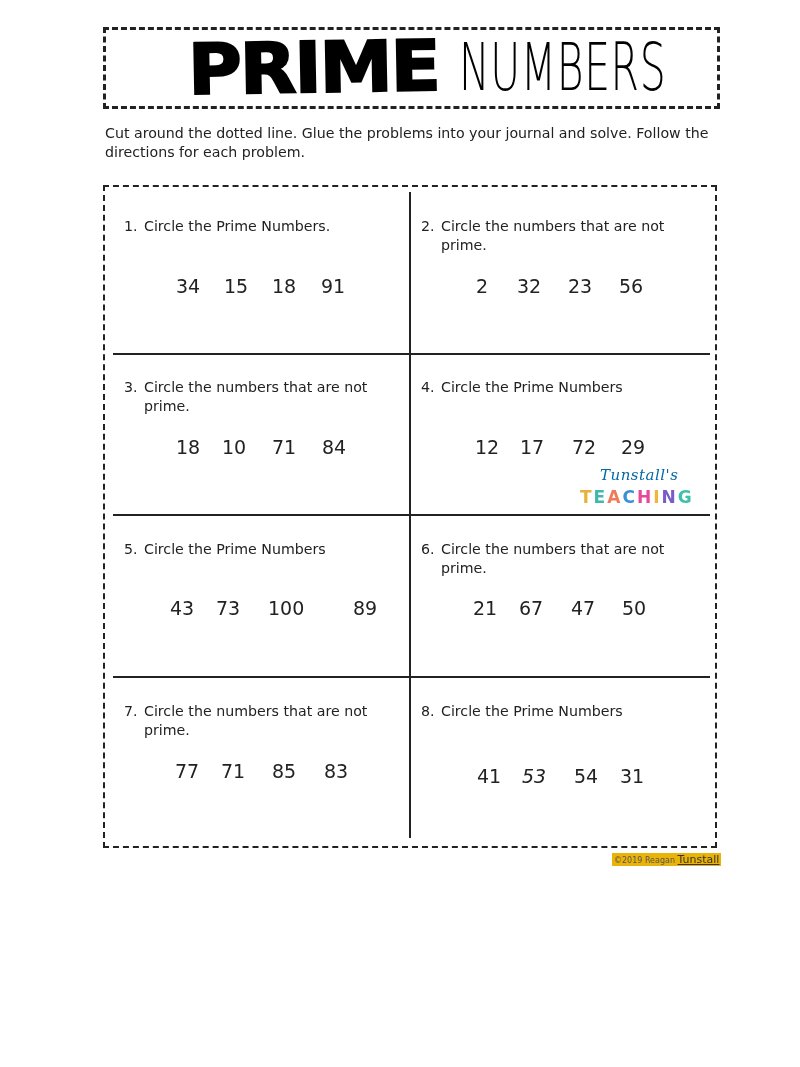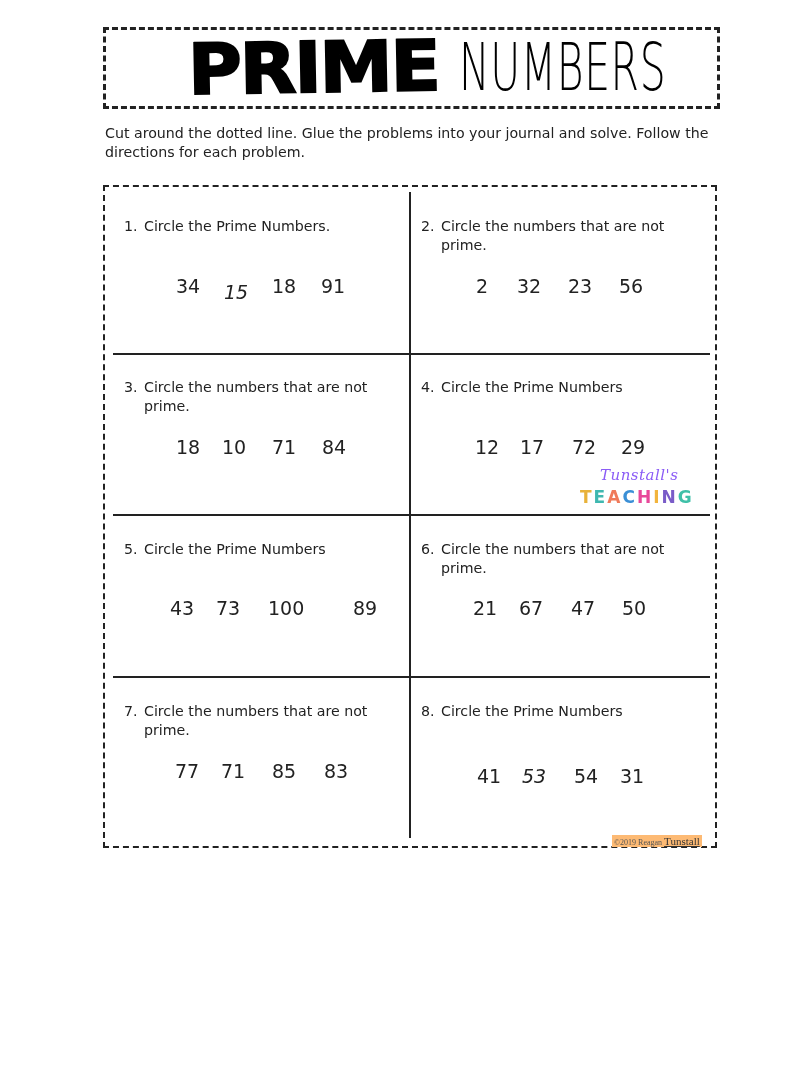--- a/index.html
+++ b/index.html
@@ -38,25 +38,25 @@
       font-size: 14.2px; line-height: 19px; color: #222;
       padding-left: 20px; text-indent: -20px;
     }
     .numbers {
       position: absolute; display: flex; font-size: 19px; color: #222;
     }
 
     .logo { position: absolute; left: 578px; top: 466px; width: 125px; height: 44px; }
     .logo-script {
       position: absolute; left: 22px; top: 0px; font-family: "DejaVu Serif", serif; font-style: italic;
-      font-size: 15px; color: #8b5cf6; letter-spacing: 0.5px; font-weight: 300;
+      font-size: 15px; color: #0369a1; letter-spacing: 0.5px; font-weight: 300;
     }
     .logo-word { position: absolute; left: 2px; top: 21px; font-weight: bold; font-size: 17px; letter-spacing: 2px; }
 
-    .copyright { position: absolute; left: 612px; top: 835px; font-size: 8px; color: #555; background: #fdba74; padding: 0 2px; font-family: Liberation Serif, serif; }
+    .copyright { position: absolute; left: 612px; top: 853px; font-size: 8px; color: #555; background: #eab308; padding: 0 2px; }
     .copyright .name { font-size: 11px; color: #333; text-decoration: underline; }
   </style>
 </head>
 <body>
 
 <div class="title-box">
   <span class="title-bold">PRIME</span>
   <span class="title-thin">NUMBERS</span>
 </div>
 
@@ -64,21 +64,21 @@
 
 <div class="cut-box"></div>
 <div class="vline"></div>
 <div class="hline" style="top:353px"></div>
 <div class="hline" style="top:514px"></div>
 <div class="hline" style="top:676px"></div>
 
 <div id="cells">
     <div class="cell question" style="left: 124px; top: 217px; width: 262px;"><span style="display: inline-block; width: 20px; text-indent: 0px;">1.</span><span>Circle the Prime Numbers.</span></div>
     <span class="numbers" style="left: 176px; top: 275px;">34</span>
-    <span class="numbers" style="left: 224px; top: 281px; font-style: italic;">15</span>
+    <span class="numbers" style="left: 224px; top: 275px;">15</span>
     <span class="numbers" style="left: 272px; top: 275px;">18</span>
     <span class="numbers" style="left: 321px; top: 275px;">91</span>
     <div class="cell question" style="left: 421px; top: 217px; width: 270px;"><span style="display: inline-block; width: 20px; text-indent: 0px;">2.</span><span>Circle the numbers that are not prime.</span></div>
     <span class="numbers" style="left: 476px; top: 275px;">2</span>
     <span class="numbers" style="left: 517px; top: 275px;">32</span>
     <span class="numbers" style="left: 568px; top: 275px;">23</span>
     <span class="numbers" style="left: 619px; top: 275px;">56</span>
     <div class="cell question" style="left: 124px; top: 378px; width: 262px;"><span style="display: inline-block; width: 20px; text-indent: 0px;">3.</span><span>Circle the numbers that are not prime.</span></div>
     <span class="numbers" style="left: 176px; top: 436px;">18</span>
     <span class="numbers" style="left: 222px; top: 436px;">10</span>

